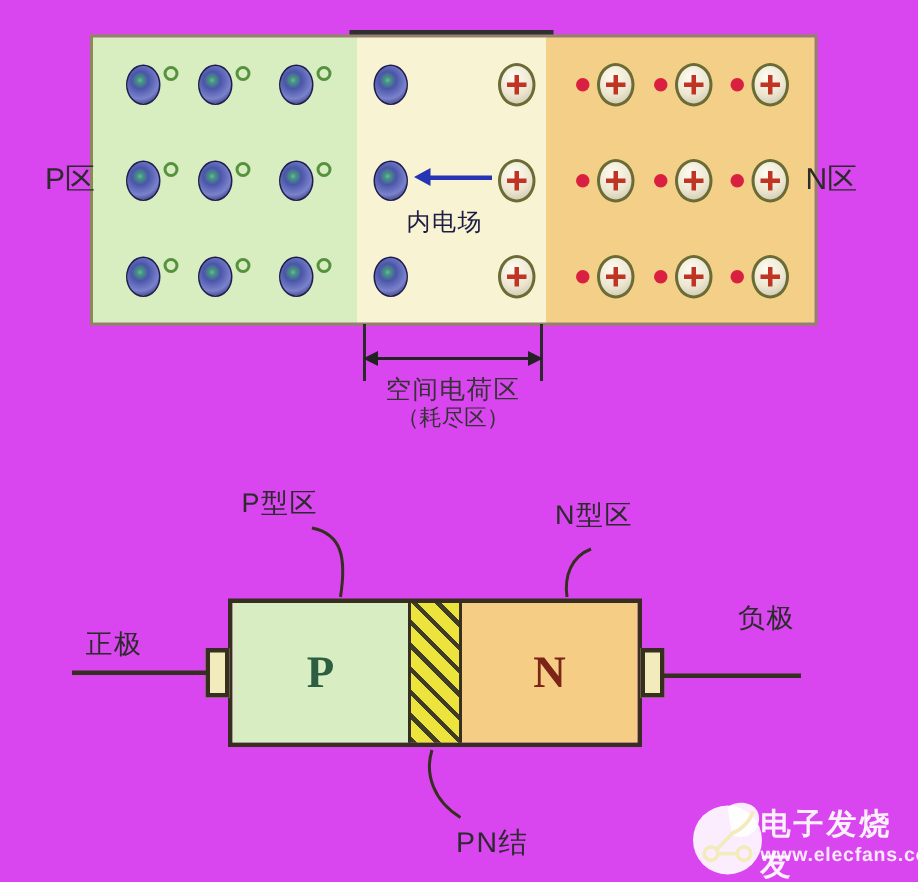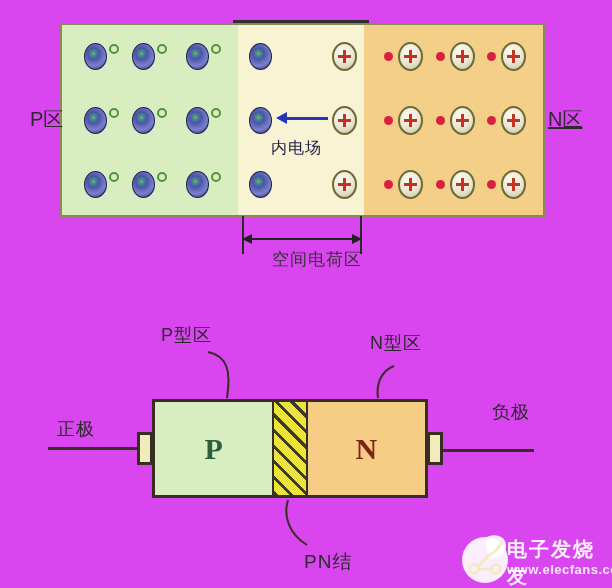--- a/index.html
+++ b/index.html
@@ -46,21 +46,21 @@
     border-top:6px solid transparent;border-bottom:6px solid transparent;
     border-right:11px solid #2535b5;
   }
   #field-label{left:271px;top:138px;font-size:16px;color:#1c1c45;letter-spacing:1px;}
 
   .tick{width:2px;background:#2a2a2a;}
   #scr-arrow-line{left:250px;top:238px;width:104px;height:2px;background:#222;}
   .scr-head{width:0;height:0;border-top:5px solid transparent;border-bottom:5px solid transparent;}
   #scr-head-l{left:242px;top:234px;border-right:10px solid #222;}
   #scr-head-r{left:352px;top:234px;border-left:10px solid #222;}
-  #scr-label1{left:242px;top:248px;width:120px;text-align:right;font-size:17px;color:#333;letter-spacing:1px;}
+  #scr-label1{left:242px;top:248px;width:120px;text-align:center;font-size:17px;color:#333;letter-spacing:1px;}
   #scr-label2{left:242px;top:269px;width:120px;text-align:center;font-size:15px;color:#333;}
 
   
   #diode-box{
     left:152px;top:399px;width:276px;height:99px;
     border:3px solid #362f1f;box-sizing:border-box;display:flex;
   }
   #diode-p{width:120px;background:#d9edc2;display:flex;align-items:center;justify-content:center;}
   #diode-j{width:36px;background:repeating-linear-gradient(45deg,#3f3c25 0 3px,#ede33d 3px 11px);border-left:2px solid #362f1f;border-right:2px solid #362f1f;box-sizing:border-box;}
   #diode-n{width:120px;background:#f5cd85;display:flex;align-items:center;justify-content:center;}
@@ -168,32 +168,33 @@
         <div class="plus-v"></div>
       </div>
       <div class="free-dot" style="position: absolute; left: 486.5px; top: 179.5px;"></div>
       <div class="ion" style="position: absolute; left: 500.5px; top: 169.5px;">
         <div class="plus-h"></div>
         <div class="plus-v"></div>
       </div>
     </div>
 
   <div class="abs side-label" style="left:30px;top:106px;">P区</div>
-  <div class="abs side-label" style="left:548px;top:106px;text-decoration:underline;">N区</div>
+  <div class="abs side-label" style="left:537px;top:106px;">N区</div>
 
   <div class="abs" id="field-arrow-line"></div>
   <div class="abs" id="field-arrow-head"></div>
   <div class="abs" id="field-label">内电场</div>
 
   <div class="abs tick" style="left:242px;top:216px;height:38px;"></div>
   <div class="abs tick" style="left:360px;top:216px;height:38px;"></div>
   <div class="abs" id="scr-arrow-line"></div>
   <div class="abs scr-head" id="scr-head-l"></div>
   <div class="abs scr-head" id="scr-head-r"></div>
   <div class="abs" id="scr-label1">空间电荷区</div>
+  <div class="abs" id="scr-label2">（耗尽区）</div>
 
   <svg class="abs" id="leader-svg" viewBox="0 0 612 588" xmlns="http://www.w3.org/2000/svg">
     <path d="M 208 352 C 228 356, 231 372, 227 398" stroke="#362f1f" stroke-width="2" fill="none"></path>
     <path d="M 394 366 C 381 371, 376 384, 378 398" stroke="#362f1f" stroke-width="2" fill="none"></path>
     <path d="M 288 500 C 283 516, 289 534, 307 545" stroke="#362f1f" stroke-width="2" fill="none"></path>
   </svg>
 
   <div class="abs cn-label" style="left:161px;top:323px;">P型区</div>
   <div class="abs cn-label" style="left:370px;top:331px;">N型区</div>
 

